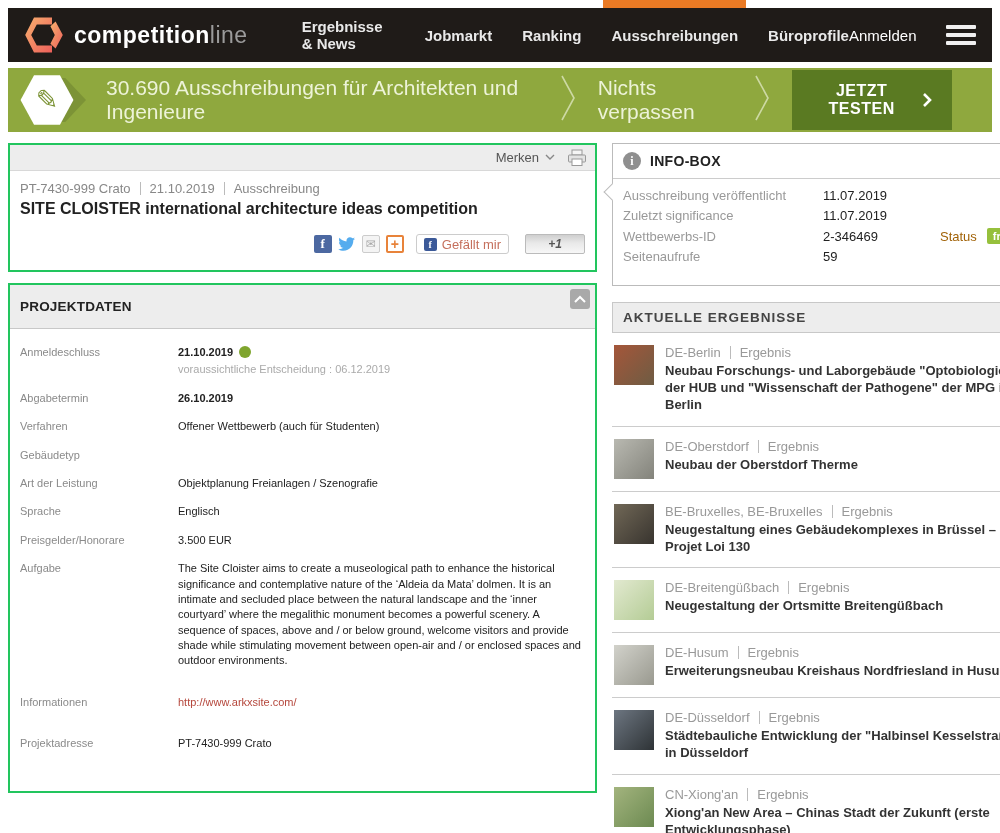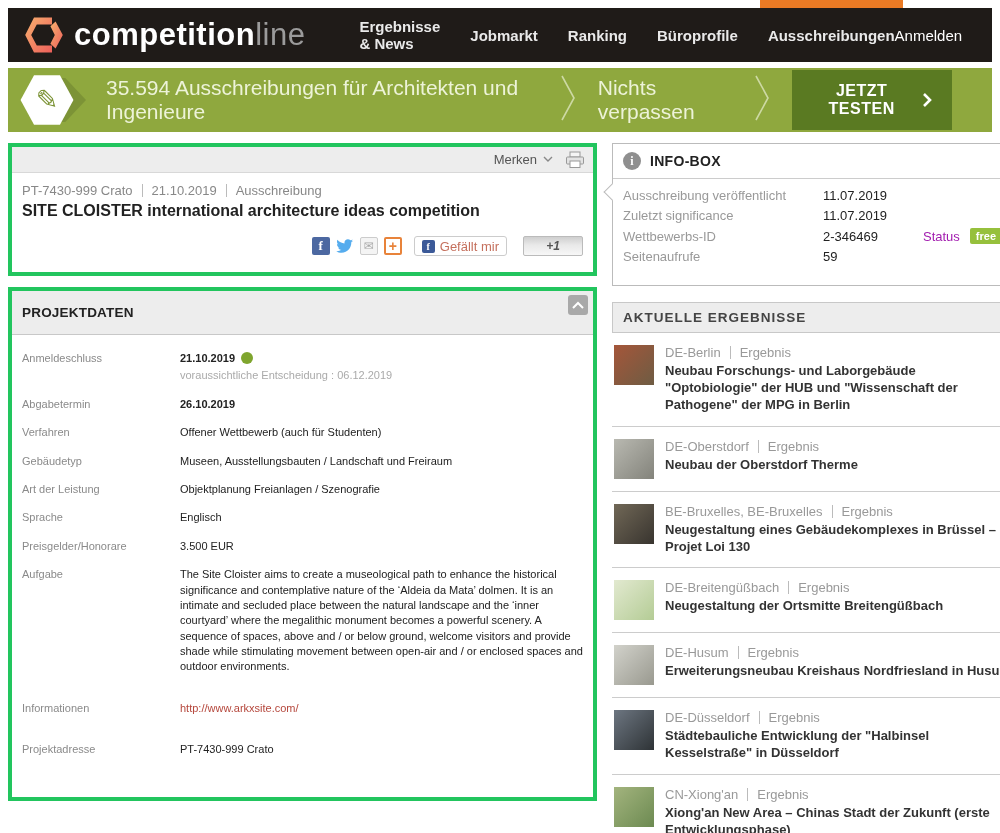--- a/index.html
+++ b/index.html
@@ -7,21 +7,21 @@
     width:1000px; height:833px; overflow:hidden;
     background:#fff; font-family:"Liberation Sans", sans-serif;
     color:#222;
   }
   
   .navbar {
     margin:8px 8px 0; height:54px; background:#1f1b18;
     display:flex; align-items:center; padding:0 16px;
   }
   .brand { display:flex; align-items:center; gap:10px; cursor:pointer; }
-  .brand-text { font-size:31px; font-weight:bold; color:#fff; letter-spacing:0.5px; }
+  .brand-text { font-size:23px; font-weight:bold; color:#fff; letter-spacing:0.5px; }
   .brand-text .lite { color:#9b9b9b; font-weight:normal; }
   .nav-menu { display:flex; align-items:center; margin-left:54px; gap:30px; }
   .nav-item {
     position:relative; color:#e9e9e9; font-size:15px; font-weight:bold;
     cursor:pointer; height:54px; display:flex; align-items:center;
   }
   .nav-item.active::before {
     content:""; position:absolute; top:-8px; left:-8px; right:-8px;
     height:8px; background:#ea7a24;
   }
@@ -50,21 +50,21 @@
   .banner-cta {
     margin-left:auto; margin-right:40px; background:#5a7a22; color:#fff;
     font-weight:bold; font-size:16px; letter-spacing:0.5px;
     padding:12px 20px; border:none; cursor:pointer;
     display:flex; align-items:center; gap:12px; font-family:inherit;
   }
   
   .main { display:flex; margin:11px 8px 0; gap:15px; align-items:flex-start; }
   .col-left { width:589px; flex-shrink:0; }
   .col-right { flex:1; }
-  .card { border:4px solid #22c55e; background:#fff; }
+  .card { border:2px solid #22c55e; background:#fff; }
   
   .merken-bar {
     height:26px; background:#ededed; border-bottom:1px solid #d8d8d8;
     display:flex; align-items:center; justify-content:flex-end; padding:0 8px; gap:12px;
   }
   .merken-btn { display:flex; align-items:center; gap:6px; color:#555; font-size:13px; cursor:pointer; }
   .print-btn { cursor:pointer; display:flex; }
   .header-body { padding:10px 10px 16px; }
   .breadcrumb { color:#888; font-size:13px; display:flex; align-items:center; }
   .vsep { display:inline-block; width:1px; height:13px; background:#bbb; margin:0 9px; }
@@ -117,21 +117,21 @@
   }
   .info-icon {
     width:18px; height:18px; border-radius:50%; background:#8f8f8f; color:#fff;
     display:flex; align-items:center; justify-content:center; font-size:12px; font-weight:bold;
     font-family:"Liberation Serif", serif;
   }
   .infobox-body { padding:9px 10px 16px; font-size:13px; }
   .info-row { display:flex; align-items:center; margin-bottom:5px; }
   .info-label { width:200px; color:#999; flex-shrink:0; }
   .info-value { color:#222; width:92px; }
-  .status-label { color:#a21caf; margin-left:8px; margin-right:10px; }
+  .status-label { color:#a16207; margin-left:25px; margin-right:10px; }
   .status-badge {
     background:#96c03c; color:#fff; font-weight:bold; font-size:11px;
     padding:2px 6px; border-radius:2px;
   }
   
   .results { margin-top:16px; }
   .results-bar {
     background:#ededed; border:1px solid #c8c8c8;
     padding:7px 10px; font-weight:bold; font-size:13.5px; color:#444; letter-spacing:1px;
   }
@@ -156,37 +156,37 @@
         <path d="M70,6 L25,6 L3,50 L25,94 L70,94 L70,76 L32,76 L18,50 L32,24 L70,24 Z" fill="url(#lg)"></path>
         <path d="M79,16 L97,50 L79,84 L66,72 L77,50 L66,28 Z" fill="url(#lg)"></path>
       </svg>
     </span>
     <span class="brand-text"><span>competition</span><span class="lite">line</span></span>
   </div>
   <div class="nav-menu">
     <div class="nav-item">Ergebnisse &amp; News</div>
     <div class="nav-item">Jobmarkt</div>
     <div class="nav-item">Ranking</div>
+    <div class="nav-item active">Ausschreibungen</div>
     <div class="nav-item">Büroprofile</div>
-    <div class="nav-item active">Ausschreibungen</div>
   </div>
   <div class="nav-login">Anmelden</div>
   <div class="hamburger">
       <div></div>
       <div></div>
       <div></div>
     </div>
 </div>
 
 <div class="banner">
   <div class="banner-icon">
     <div class="chev-bg"></div>
     <div class="hex">✎</div>
   </div>
-  <div class="banner-headline">35.594 Ausschreibungen für Architekten und Ingenieure</div>
+  <div class="banner-headline">30.690 Ausschreibungen für Architekten und Ingenieure</div>
   <span class="banner-sep">
     <svg width="16" height="48" viewBox="0 0 16 48">
         <polyline points="2,2 14,24 2,46" fill="none" stroke="#cdd9a4" stroke-width="1.6"></polyline>
       </svg>
   </span>
   <div class="banner-tagline">Nichts verpassen</div>
   <span class="banner-sep">
     <svg width="16" height="48" viewBox="0 0 16 48">
         <polyline points="2,2 14,24 2,46" fill="none" stroke="#cdd9a4" stroke-width="1.6"></polyline>
       </svg>
@@ -270,21 +270,20 @@
         <div class="field-row">
           <div class="field-label">Abgabetermin</div>
           <div class="field-value bold">26.10.2019</div>
         </div>
         <div class="field-row">
           <div class="field-label">Verfahren</div>
           <div class="field-value">Offener Wettbewerb (auch für Studenten)</div>
         </div>
         <div class="field-row">
           <div class="field-label">Gebäudetyp</div>
-          <div class="field-value">Museen, Ausstellungsbauten / Landschaft und Freiraum</div>
         </div>
         <div class="field-row">
           <div class="field-label">Art der Leistung</div>
           <div class="field-value">Objektplanung Freianlagen / Szenografie</div>
         </div>
         <div class="field-row">
           <div class="field-label">Sprache</div>
           <div class="field-value">Englisch</div>
         </div>
         <div class="field-row">

